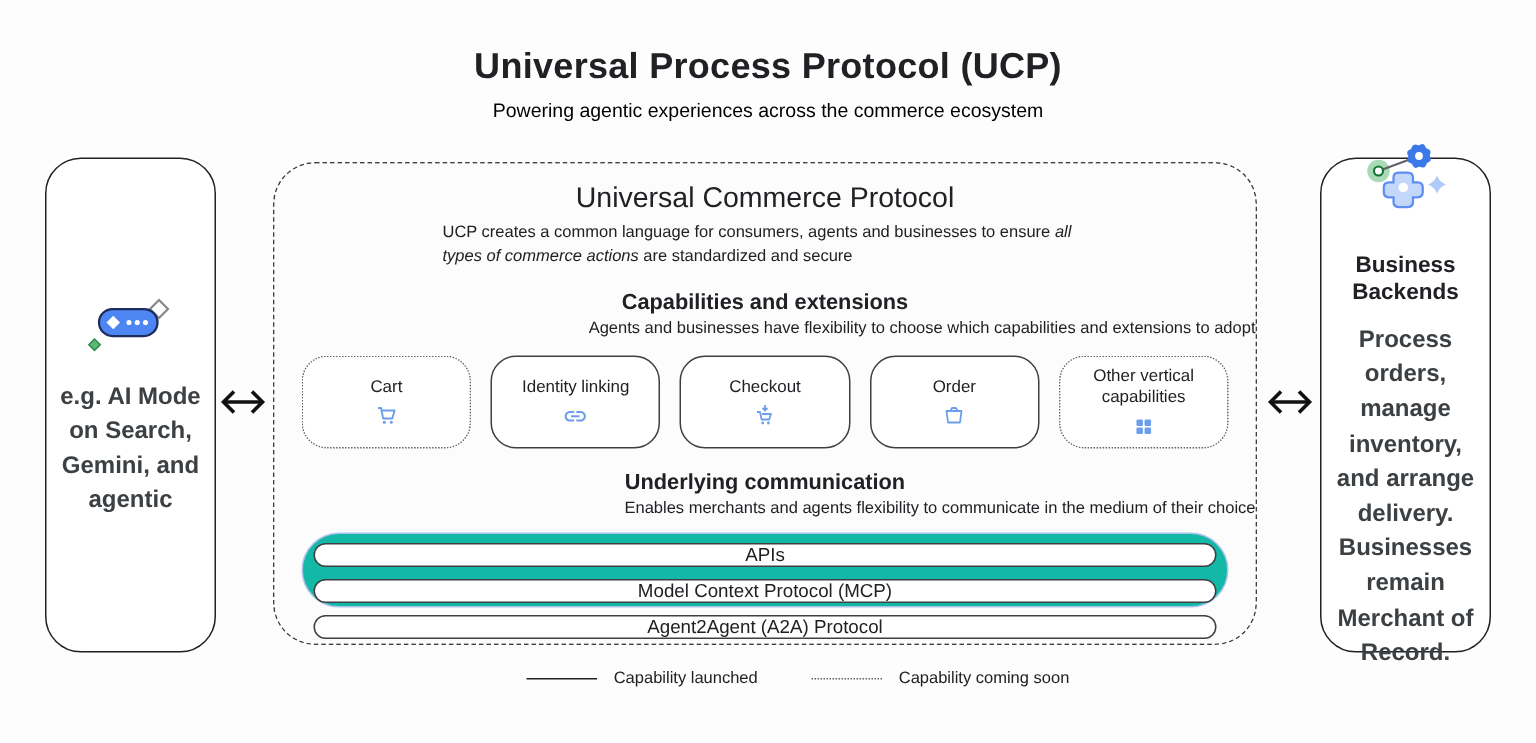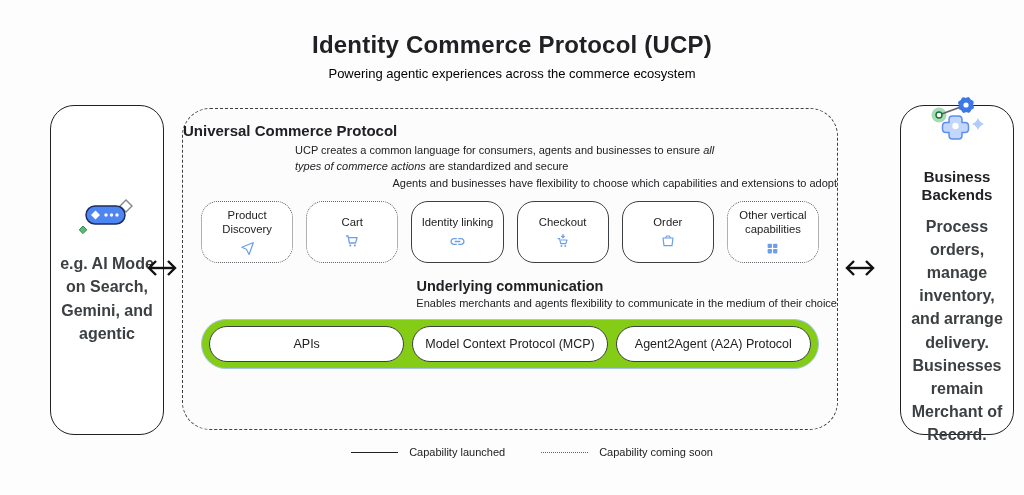--- a/index.html
+++ b/index.html
@@ -16,52 +16,52 @@
   
   .hdr { position: absolute; top: 31px; left: 0; right: 0; text-align: center; }
   .hdr h1 { margin: 0; font-size: 24px; font-weight: 700; letter-spacing: 0.2px; color: #202124; }
   .hdr p { margin: 7px 0 0; font-size: 13px; color: #000000; }
 
   
   .side-panel {
     position: absolute; top: 105px; height: 330px; width: 114px;
     background: #fff; border: 1.6px solid #202124; border-radius: 24px;
     display: flex; flex-direction: column; align-items: center; justify-content: center;
-    text-align: center; padding: 0 8px; margin-left: 20px;
+    text-align: center; padding: 0 8px;
   }
   .side-panel.left { left: 30px; }
   .side-panel.right { left: 880px; }
   .side-title { font-size: 15px; font-weight: 700; line-height: 1.2; margin-top: 16px; }
   .side-desc { font-size: 16px; color: #3c4043; line-height: 1.45; margin-top: 11px; font-weight: bold; }
 
   
   .center-panel {
     position: absolute; left: 182px; top: 108px; width: 656px; height: 322px;
     border: 1.6px dashed #3c4043; border-radius: 28px; background: #fcfcfd;
     padding-top: 13px;
   }
-  .ucp-title { margin: 0; font-size: 15px; font-weight: 700; }
+  .ucp-title { margin: 0; text-align: center; font-size: 19px; font-weight: 400; }
   .ucp-desc { margin: 4px auto 0; font-size: 11px; line-height: 1.42; max-width: 430px; color: #202124; }
   .section-title { margin: 15px 0 0; text-align: center; font-size: 14.5px; font-weight: 600; }
   .section-sub { margin: 3px 0 0; text-align: right; font-size: 11px; color: #202124; }
 
   .cap-row { display: flex; gap: 13px; margin: 12px 18px 0; }
   .cap-card {
     flex: 1; height: 62px; border-radius: 17px; background: #fff;
     display: flex; flex-direction: column; align-items: center; justify-content: center; gap: 4px;
   }
   .cap-card.dotted { border: 1.5px dotted #5f6368; }
   .cap-card.solid  { border: 1.8px solid #3c4043; }
   .cap-label { font-size: 11.3px; font-weight: 500; text-align: center; line-height: 1.25; padding: 0 4px; }
   .cap-icon { height: 17px; display: flex; align-items: center; justify-content: center; }
 
   .comm-wrap {
     margin: 10px 18px 0; height: 50px;
-    background: #84cc16; border: 1.5px solid #a9c3ec; border-radius: 26px;
-    padding: 6px 7px; display: flex; gap: 8px;
+    background: #14b8a6; border: 1.5px solid #a9c3ec; border-radius: 26px;
+    padding: 6px 7px; display: flex; gap: 8px; flex-direction: column;
   }
   .comm-pill {
     flex: 1; background: #fff; border: 1.6px solid #3c4043; border-radius: 19px;
     display: flex; align-items: center; justify-content: center;
     font-size: 12.5px; font-weight: 500;
   }
 
   
   .arrow { position: absolute; top: 256px; width: 34px; height: 24px; }
   .arrow.left { left: 145px; }
@@ -76,21 +76,21 @@
   .legend-item { display: flex; align-items: center; gap: 11px; }
   .key-line-solid  { display: inline-block; width: 47px; height: 0; border-top: 1.7px solid #202124; }
   .key-line-dotted { display: inline-block; width: 47px; height: 0; border-top: 1.7px dotted #5f6368; }
 </style>
 </head>
 <body>
 
 <div class="canvas">
 
   <div class="hdr">
-    <h1>Identity Commerce Protocol (UCP)</h1>
+    <h1>Universal Process Protocol (UCP)</h1>
     <p>Powering agentic experiences across the commerce ecosystem</p>
   </div>
 
   <div class="side-panel left">
     <span>
       <svg width="64" height="42" viewBox="0 0 64 42">
         <path d="M51 5 L57 11 L51 17 L45 11 Z" fill="#ffffff" stroke="#80868b" stroke-width="1.4"></path>
         <rect x="11" y="11" width="39" height="18" rx="9" fill="#4d86f3" stroke="#1d2c5e" stroke-width="1.5"></rect>
         <path d="M20.5 15.5 L25 20 L20.5 24.5 L16 20 Z" fill="#ffffff"></path>
         <circle cx="31" cy="20" r="1.7" fill="#ffffff"></circle>
@@ -105,31 +105,24 @@
   <svg class="arrow left" viewBox="0 0 34 24">
     <path d="M5 12 H29" stroke="#111111" stroke-width="2.4" fill="none"></path>
     <path d="M11 5 L4 12 L11 19" stroke="#111111" stroke-width="2.4" fill="none" stroke-linejoin="miter"></path>
     <path d="M23 5 L30 12 L23 19" stroke="#111111" stroke-width="2.4" fill="none" stroke-linejoin="miter"></path>
   </svg>
 
   <div class="center-panel">
     <h2 class="ucp-title">Universal Commerce Protocol</h2>
     <p class="ucp-desc"><span>UCP creates a common language for consumers, agents and businesses to ensure </span><i>all types of commerce actions</i><span> are standardized and secure</span></p>
 
+    <h3 class="section-title">Capabilities and extensions</h3>
     <p class="section-sub">Agents and businesses have flexibility to choose which capabilities and extensions to adopt</p>
 
     <div class="cap-row">
-      <div class="cap-card dotted">
-        <span class="cap-label">Product Discovery</span>
-        <span class="cap-icon">
-          <svg width="15" height="15" viewBox="0 0 24 24">
-              <path d="M21.5 2.5 L3 10 L10.2 13.2 M21.5 2.5 L14.5 21.5 L10.2 13.2" fill="none" stroke="#6d9eeb" stroke-width="1.9" stroke-linejoin="round"></path>
-            </svg>
-        </span>
-      </div>
       <div class="cap-card dotted">
         <span class="cap-label">Cart</span>
         <span class="cap-icon">
           <svg width="16" height="16" viewBox="0 0 24 24">
               <path d="M3 4.5 H6 L8.2 15 H17.3 L19.6 7 H6.6" fill="none" stroke="#6d9eeb" stroke-width="1.9" stroke-linejoin="round"></path>
               <circle cx="9.3" cy="18.8" r="1.5" fill="#6d9eeb"></circle>
               <circle cx="16.3" cy="18.8" r="1.5" fill="#6d9eeb"></circle>
             </svg>
         </span>
       </div>

